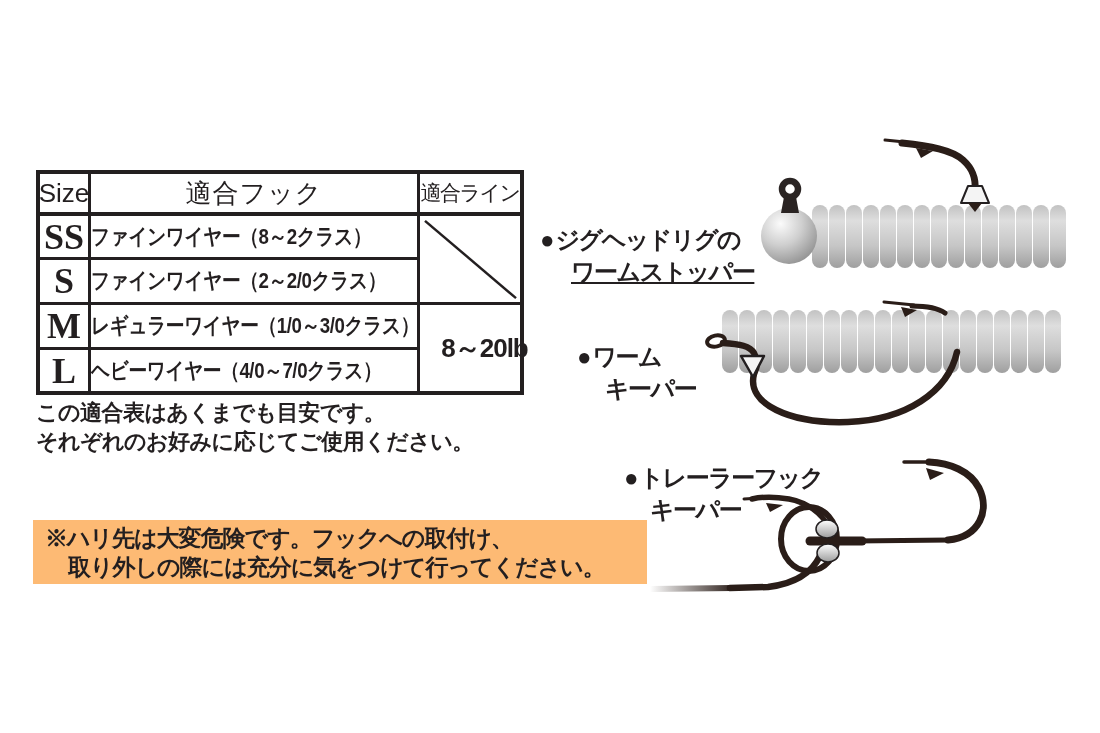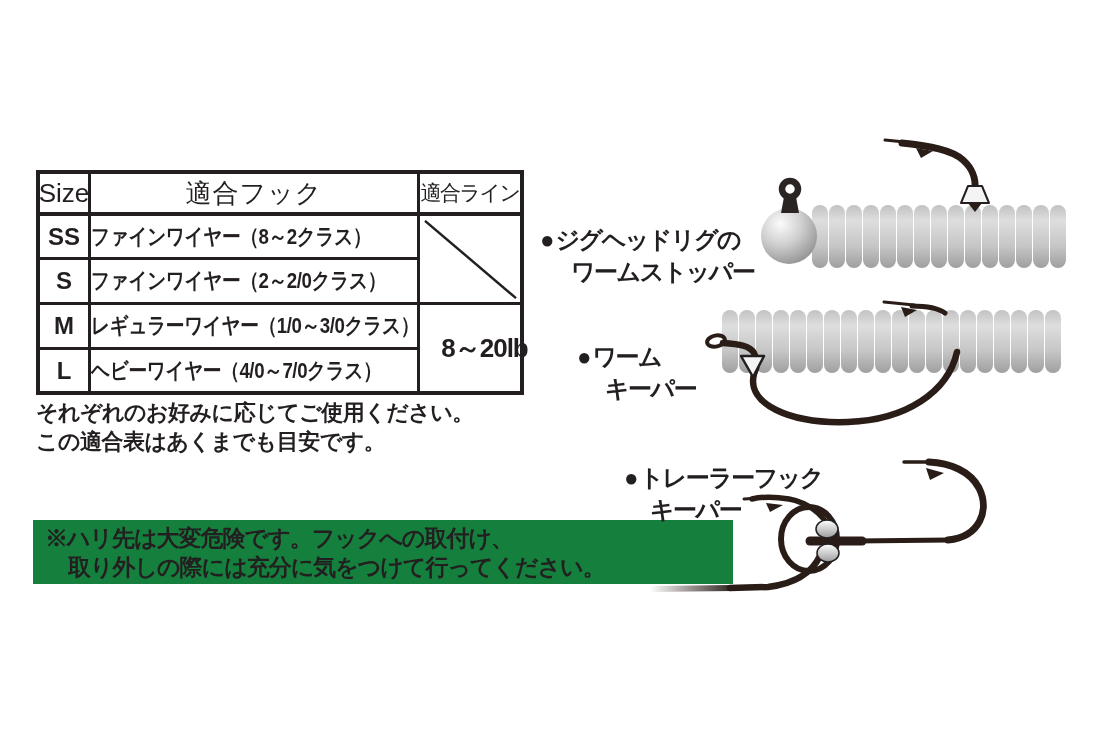--- a/index.html
+++ b/index.html
@@ -13,38 +13,38 @@
     grid-template-rows:42px 44px 45px 45px 41px;
     border:4px solid #231f20;box-sizing:border-box;background:#fff;}
   .cell{box-sizing:border-box;display:flex;align-items:center;justify-content:center;
     border-right:3px solid #231f20;border-bottom:3px solid #231f20;overflow:visible;white-space:nowrap;}
   .cell.lastcol{border-right:none;}
   .cell.lastrow{border-bottom:none;}
   .cell.hdr{border-bottom:4px solid #231f20;font-weight:400;}
   .hdr-size{font-size:26px;}
   .hdr-hook{font-size:26px;letter-spacing:1px;}
   .hdr-line{font-size:21px;letter-spacing:-1.5px;}
-  .size-cell{font-size:24px;font-weight:700;}
+  .size-cell{font-size:36px;font-weight:700;font-family:Liberation Serif, serif;}
   .hook-cell{justify-content:flex-start;padding-left:0;font-size:22px;font-weight:600;letter-spacing:-0.5px;}
   .hook-cell span{transform:scaleX(0.85);transform-origin:left center;display:inline-block;}
   .line-na{position:relative;}
   .line-na svg{position:absolute;inset:0;width:100%;height:100%;}
   .line-val{font-size:26px;font-weight:600;letter-spacing:-1px;padding-left:29px;}
 
   
   #notes{left:36px;top:398px;font-size:22px;font-weight:600;line-height:29px;letter-spacing:-0.5px;}
-  #warning-box{left:33px;top:520px;width:700px;height:64px;background:#15803d;
+  #warning-box{left:33px;top:520px;width:614px;height:64px;background:#fdba74;
     box-sizing:border-box;padding:4px 0 0 12px;font-size:23px;font-weight:600;
     line-height:29px;letter-spacing:-1px;}
   #warning-box .wl2{padding-left:23px;}
 
   
   .diagram-label{position:absolute;font-size:24px;font-weight:600;letter-spacing:-1.5px;line-height:32px;white-space:nowrap;margin-top:27px;}
   .diagram-label .bullet{letter-spacing:0;margin-right:1px;}
-  #label-1{left:540px;top:197px;} #label-1 .l2{padding-left:31px;}
+  #label-1{left:540px;top:197px;} #label-1 .l2{padding-left:31px;text-decoration:underline;}
   #label-2{left:577px;top:314px;} #label-2 .l2{padding-left:28px;}
   #label-3{left:624px;top:435px;} #label-3 .l2{padding-left:26px;}
 
   #illustrations{left:630px;top:120px;}
 </style>
 </head>
 <body>
 
 <div id="spec-table" class="abs">
   <div class="cell hdr hdr-size" style="grid-area:1/1">Size</div>
@@ -73,22 +73,22 @@
     </div>
   <div class="cell lastcol lastrow line-val" style="grid-area:4/3/span 2">8～20lb</div>
 
   <div class="cell size-cell lastrow" style="grid-area:5/1">L</div>
   <div class="cell hook-cell lastrow" style="grid-area:5/2">
       <span>ヘビーワイヤー（4/0～7/0クラス）</span>
     </div>
 </div>
 
 <div id="notes" class="abs">
+  <div>この適合表はあくまでも目安です。</div>
   <div>それぞれのお好みに応じてご使用ください。</div>
-  <div>この適合表はあくまでも目安です。</div>
 </div>
 
 <div id="warning-box" class="abs">
   <div class="wl1">※ハリ先は大変危険です。フックへの取付け、</div>
   <div class="wl2">取り外しの際には充分に気をつけて行ってください。</div>
 </div>
 
 <div id="label-1" class="diagram-label">
   <div class="l1"><span class="bullet">●</span><span>ジグヘッドリグの</span></div>
   <div class="l2">ワームストッパー</div>

